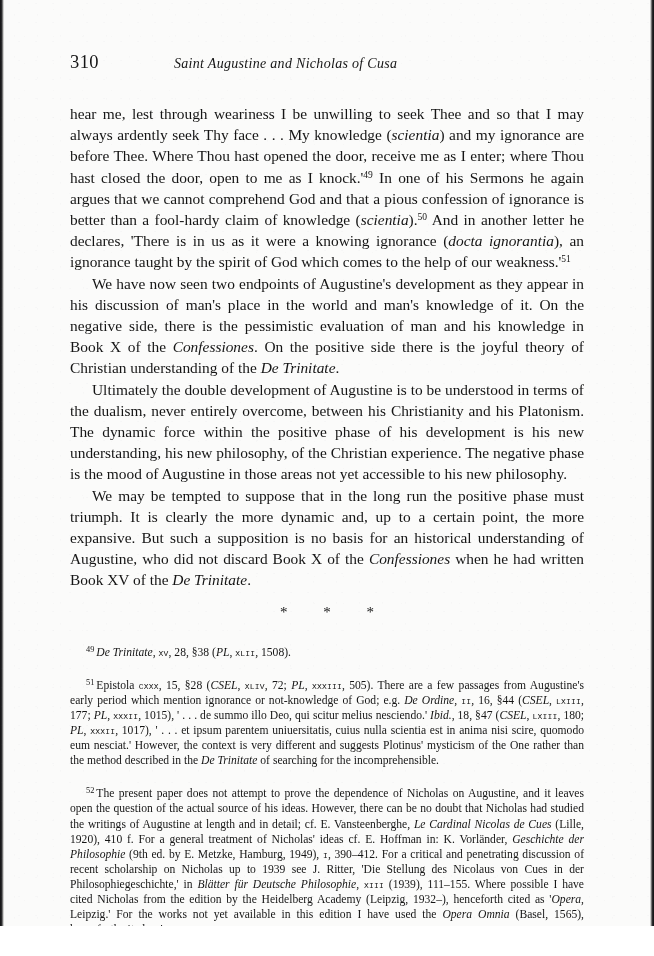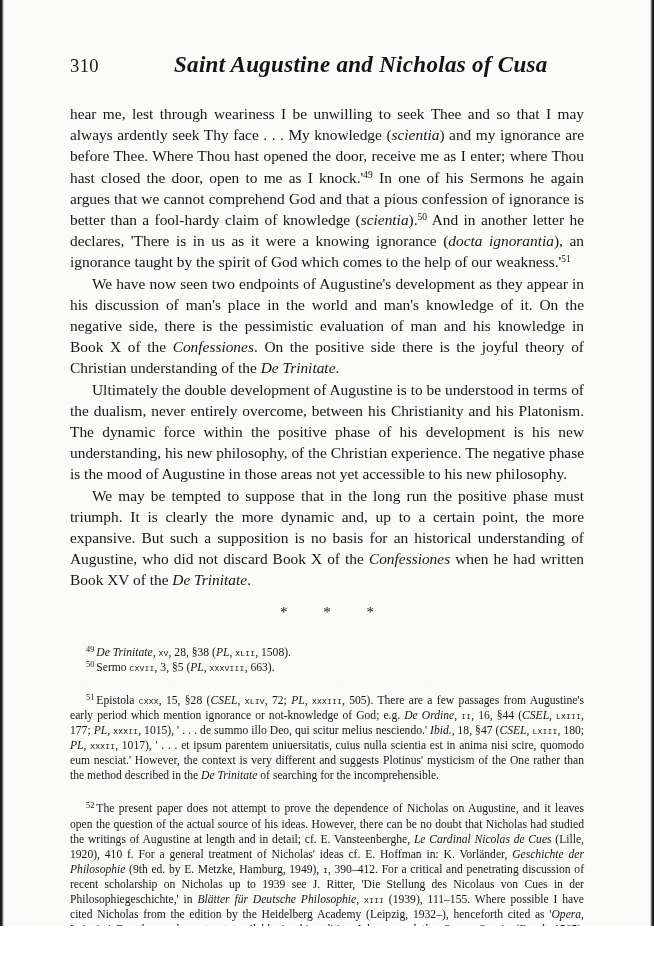--- a/index.html
+++ b/index.html
@@ -58,23 +58,22 @@
     height: 26px;
   }
   .folio {
     font-size: 18.5px;
     letter-spacing: 0.4px;
     width: 104px;
     flex: none;
   }
   .runtitle {
     font-style: italic;
-    font-size: 23px;
+    font-size: 14px;
     letter-spacing: 0.3px;
-    font-weight: bold;
   }
 
   
   .body-block {
     margin-top: 25px;
     font-size: 15.4px;
     line-height: 21.2px;
     text-align: justify;
     text-justify: inter-word;
     -webkit-hyphens: none;
@@ -154,21 +153,20 @@
           <p><span>hear me, lest through weariness I be unwilling to seek Thee and so that I may always ardently seek Thy face . . . My knowledge (</span><i>scientia</i><span>) and my ignorance are before Thee. Where Thou hast opened the door, receive me as I enter; where Thou hast closed the door, open to me as I knock.'</span><sup>49</sup><span> In one of his Sermons he again argues that we cannot comprehend God and that a pious confession of ignorance is better than a fool-hardy claim of knowledge (</span><i>scientia</i><span>).</span><sup>50</sup><span> And in another letter he declares, 'There is in us as it were a knowing ignorance (</span><i>docta ignorantia</i><span>), an ignorance taught by the spirit of God which comes to the help of our weakness.'</span><sup>51</sup></p>
           <p class="ind"><span>We have now seen two endpoints of Augustine's development as they appear in his discussion of man's place in the world and man's knowledge of it. On the negative side, there is the pessimistic evaluation of man and his knowledge in Book X of the </span><i>Confessiones</i><span>. On the positive side there is the joyful theory of Christian understanding of the </span><i>De Trinitate</i><span>.</span></p>
           <p class="ind"><span>Ultimately the double development of Augustine is to be understood in terms of the dualism, never entirely overcome, between his Christianity and his Platonism. The dynamic force within the positive phase of his development is his new understanding, his new philosophy, of the Christian experience. The negative phase is the mood of Augustine in those areas not yet accessible to his new philosophy.</span></p>
           <p class="ind"><span>We may be tempted to suppose that in the long run the positive phase must triumph. It is clearly the more dynamic and, up to a certain point, the more expansive. But such a supposition is no basis for an historical understanding of Augustine, who did not discard Book X of the </span><i>Confessiones</i><span> when he had written Book XV of the </span><i>De Trinitate</i><span>.</span></p>
         </div>
       <div class="stars">*  *  *</div>
     </div>
 
     <div class="footnotes" id="footnote-block">
         <p class="fn-short"><sup>49</sup><i>De Trinitate</i><span>, </span><span class="sc">xv</span><span>, 28, §38 (</span><i>PL</i><span>, </span><span class="sc">xlii</span><span>, 1508).</span></p>
-        <p class="fn-short"><sup>50</sup><span>Sermo </span><span class="sc">cxvii</span><span>, 3, §5 (</span><i>PL</i><span>, </span><span class="sc">xxxviii</span><span>, 663).</span></p>
         <p class="fn-long"><sup>51</sup><span>Epistola </span><span class="sc">cxxx</span><span>, 15, §28 (</span><i>CSEL</i><span>, </span><span class="sc">xliv</span><span>, 72; </span><i>PL</i><span>, </span><span class="sc">xxxiii</span><span>, 505). There are a few passages from Augustine's early period which mention ignorance or not-knowledge of God; e.g. </span><i>De Ordine</i><span>, </span><span class="sc">ii</span><span>, 16, §44 (</span><i>CSEL</i><span>, </span><span class="sc">lxiii</span><span>, 177; </span><i>PL</i><span>, </span><span class="sc">xxxii</span><span>, 1015), ' . . . de summo illo Deo, qui scitur melius nesciendo.' </span><i>Ibid.</i><span>, 18, §47 (</span><i>CSEL</i><span>, </span><span class="sc">lxiii</span><span>, 180; </span><i>PL</i><span>, </span><span class="sc">xxxii</span><span>, 1017), ' . . . et ipsum parentem uniuersitatis, cuius nulla scientia est in anima nisi scire, quomodo eum nesciat.' However, the context is very different and suggests Plotinus' mysticism of the One rather than the method described in the </span><i>De Trinitate</i><span> of searching for the incomprehensible.</span></p>
         <p class="fn-long"><sup>52</sup><span>The present paper does not attempt to prove the dependence of Nicholas on Augustine, and it leaves open the question of the actual source of his ideas. However, there can be no doubt that Nicholas had studied the writings of Augustine at length and in detail; cf. E. Vansteenberghe, </span><i>Le Cardinal Nicolas de Cues</i><span> (Lille, 1920), 410 f. For a general treatment of Nicholas' ideas cf. E. Hoffman in: K. Vorländer, </span><i>Geschichte der Philosophie</i><span> (9th ed. by E. Metzke, Hamburg, 1949), </span><span class="sc">i</span><span>, 390–412. For a critical and penetrating discussion of recent scholarship on Nicholas up to 1939 see J. Ritter, 'Die Stellung des Nicolaus von Cues in der Philosophiegeschichte,' in </span><i>Blätter für Deutsche Philosophie</i><span>, </span><span class="sc">xiii</span><span> (1939), 111–155. Where possible I have cited Nicholas from the edition by the Heidelberg Academy (Leipzig, 1932–), henceforth cited as '</span><i>Opera</i><span>, Leipzig.' For the works not yet available in this edition I have used the </span><i>Opera Omnia</i><span> (Basel, 1565), henceforth cited as '</span></p>
       </div>
 
   </div>
 
   <div class="scan-noise"></div>
 </div>
 
 </body></html>

